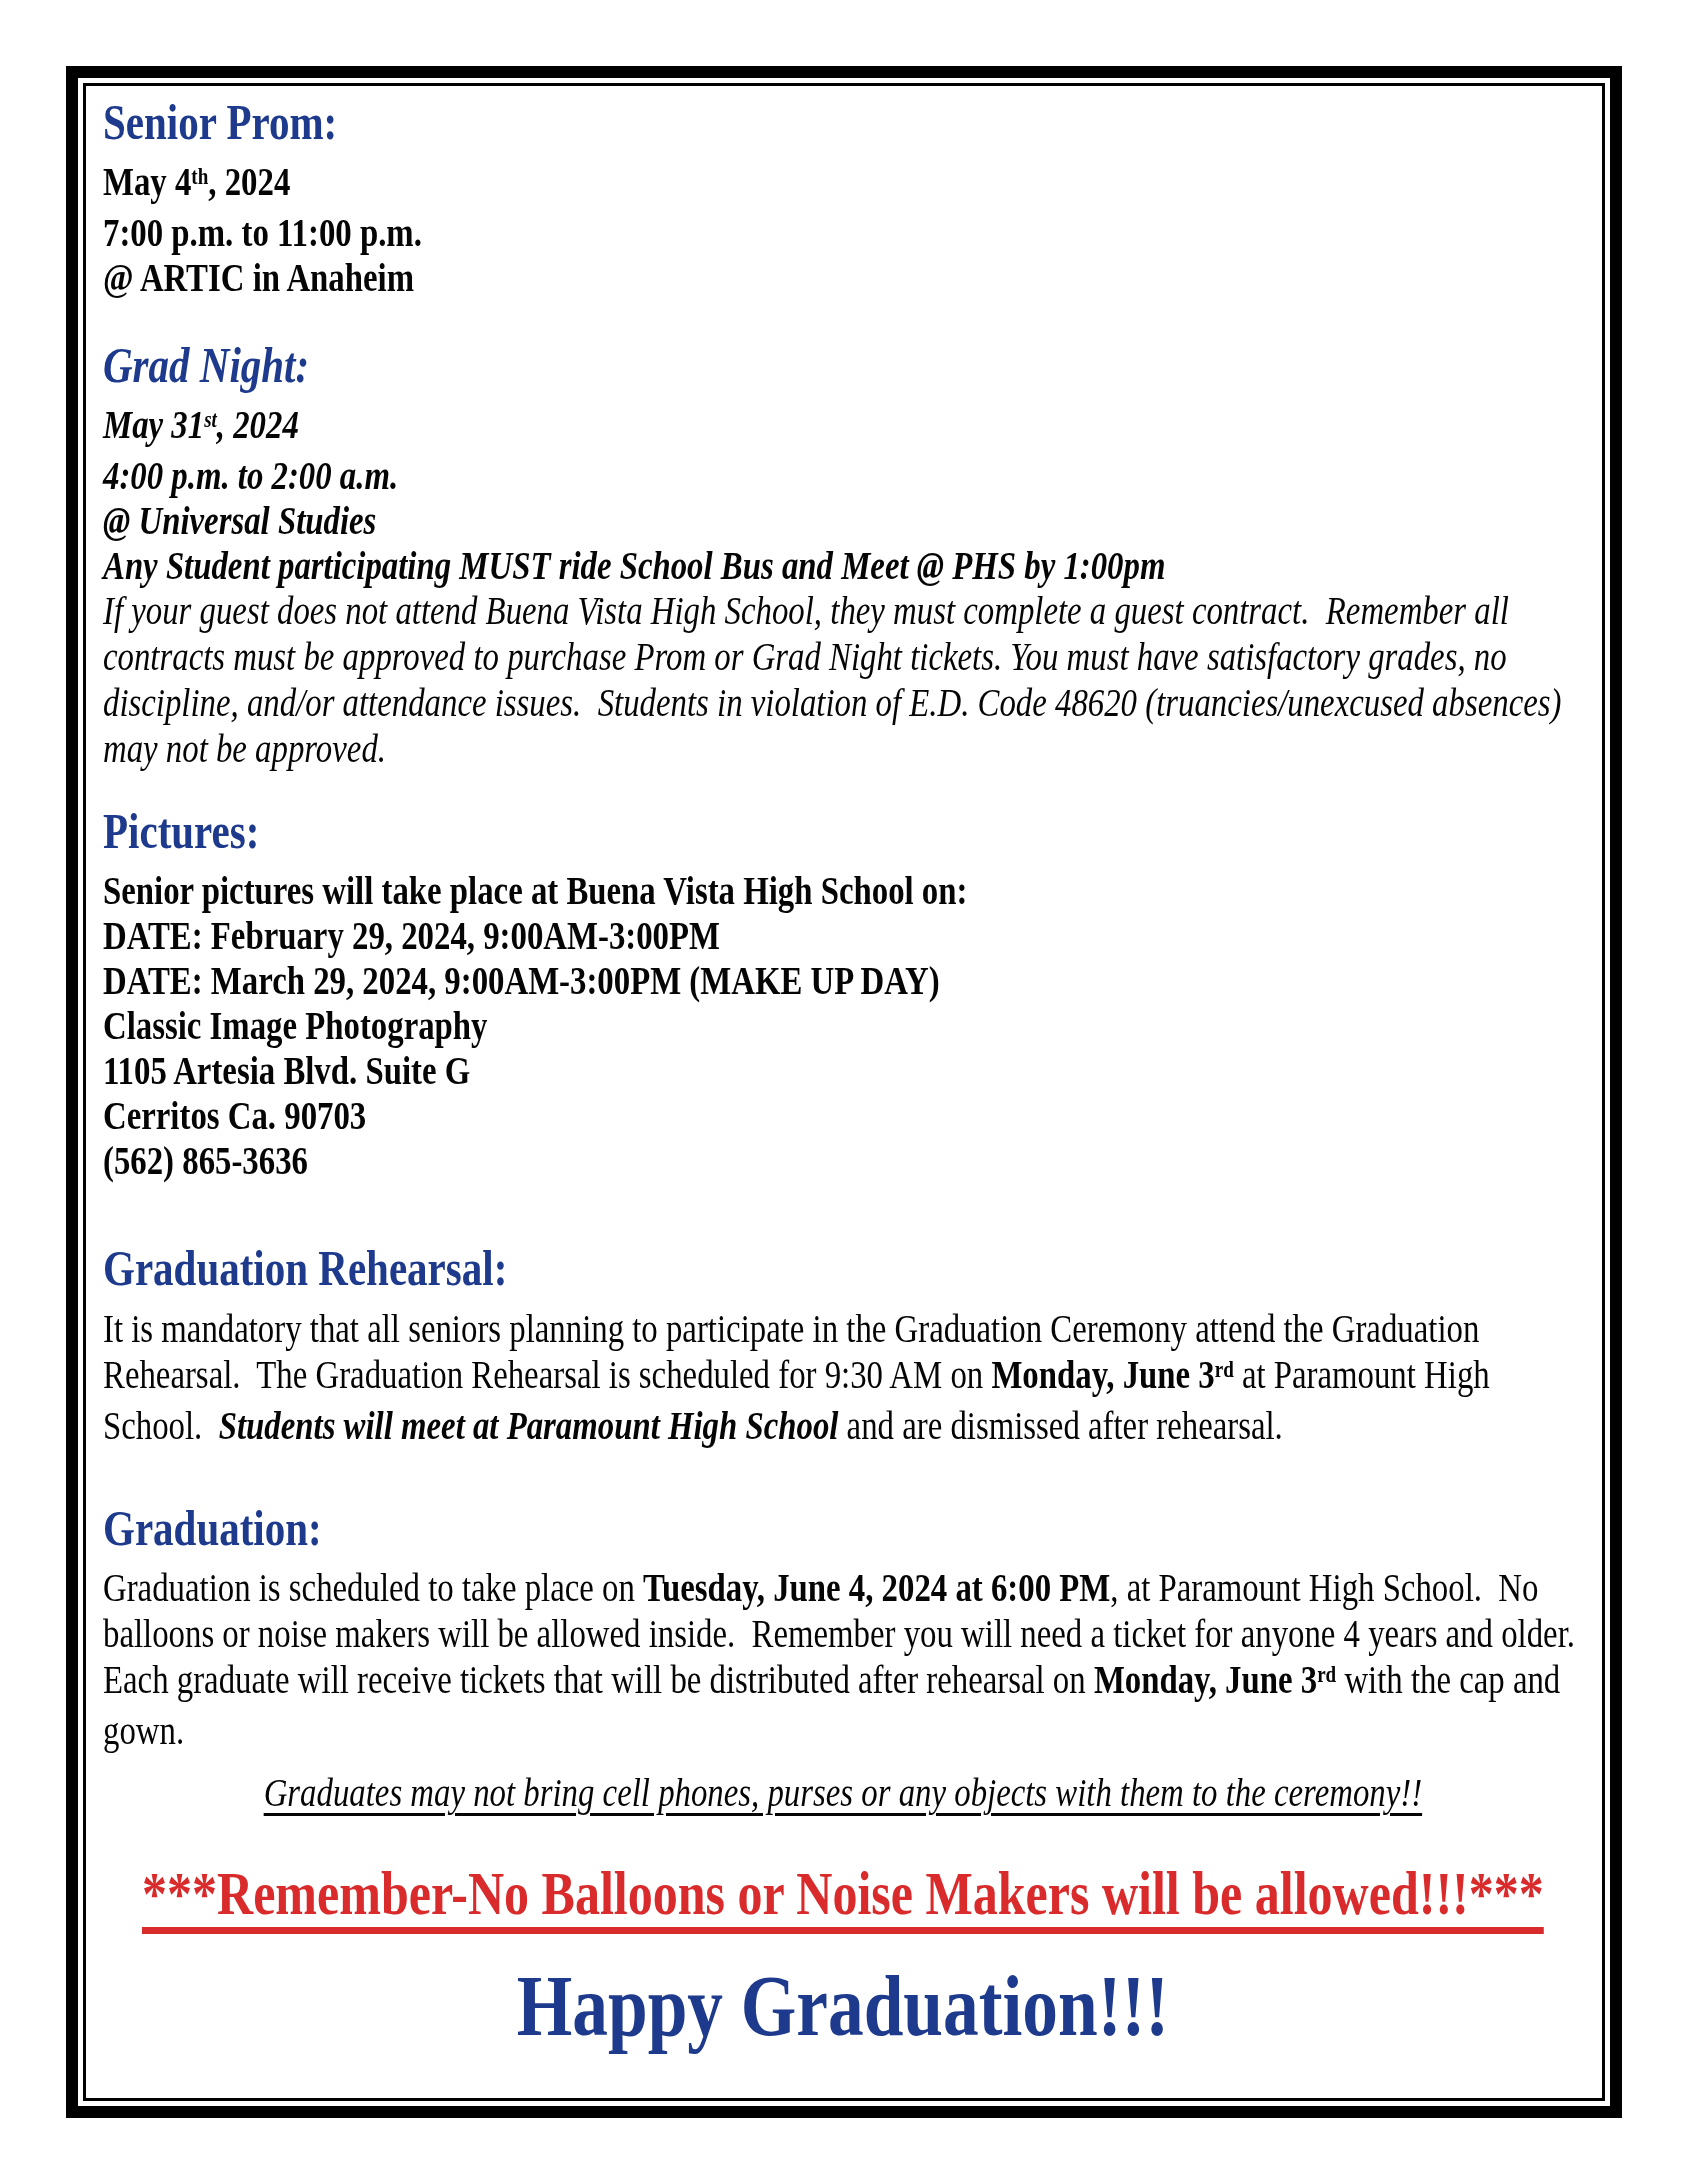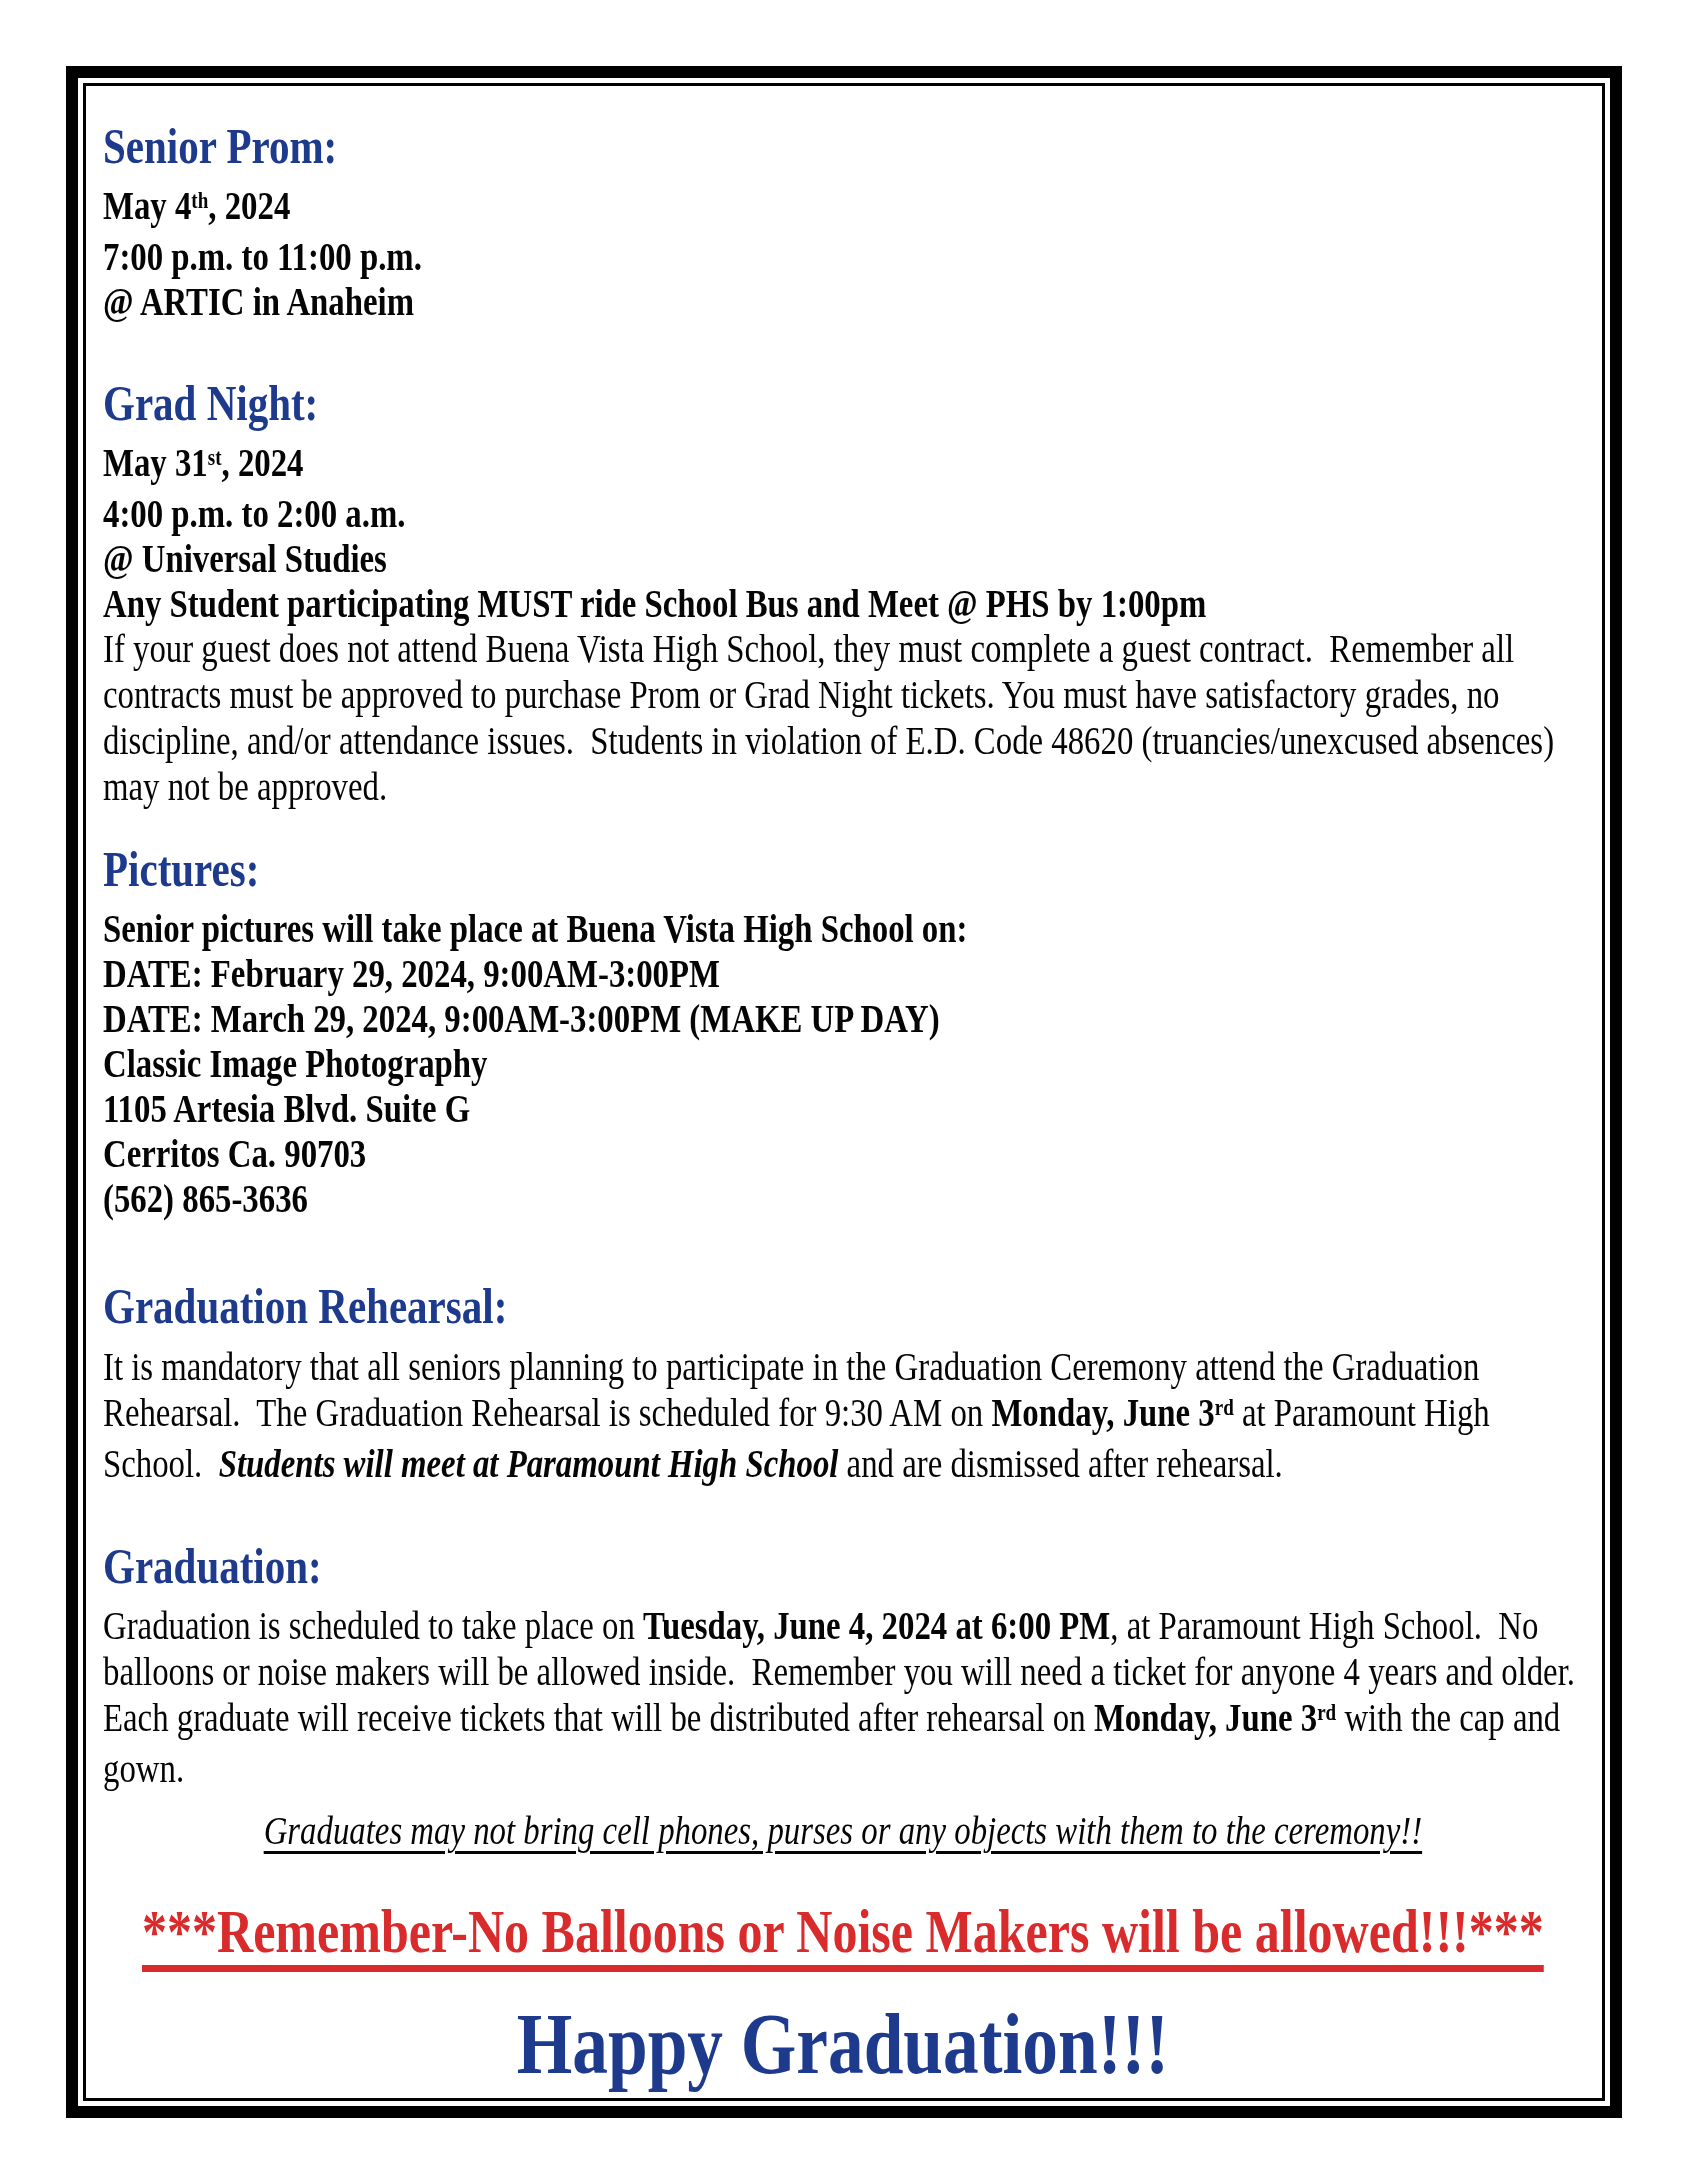--- a/index.html
+++ b/index.html
@@ -9,37 +9,37 @@
     background:#ffffff; overflow:hidden;
     font-family:"Liberation Serif","DejaVu Serif",serif;
     color:var(--ink,#050505);
   }
   .frame-outer {
     position:absolute; left:66px; top:66px; width:1556px; height:2052px;
     border:12px solid var(--border,#000);
   }
   .frame-inner { position:absolute; inset:5.3px; border:3.3px solid var(--border,#000); }
   .content {
-    position:absolute; left:88px; top:104px; width:1512px; height:2009px;
+    position:absolute; left:88px; top:80px; width:1512px; height:2009px;
     padding:10.6px 17px 0 14.6px; overflow:hidden;
   }
   
   .cond { transform:scaleX(0.82); transform-origin:left center; width:121.9%; }
   .sec-heading {
     font-size:50px; line-height:63px; font-weight:bold;
     color:var(--blue,#1e3a8c); margin-bottom:5.3px;
   }
   .bold-line { font-size:40px; line-height:45px; font-weight:bold; white-space:pre-wrap; }
   .para { font-size:40px; line-height:46px; white-space:pre-wrap; }
   .b { font-weight:bold; }
   .bi { font-weight:bold; font-style:italic; }
   .sup { font-size:58%; position:relative; top:-0.48em; }
   .sec-gradnight .sec-heading, .sec-pictures .sec-heading,
   .sec-rehearsal .sec-heading, .sec-graduation .sec-heading { margin-top:0; }
-  .sec-gradnight { margin-top:48px; }
+  .sec-gradnight { margin-top:34px;font-style:italic; }
   .sec-pictures  { margin-top:28px; }
   .sec-rehearsal { margin-top:54px;font-family:Liberation Serif, serif; }
   .sec-graduation{ margin-top:48px; }
   .note {
     margin-top:16px; font-size:40px; line-height:46px; font-style:italic;
     text-align:center; text-decoration:underline; text-underline-offset:6.6px;
     text-decoration-thickness:2.6px;
   }
   .alert {
     margin-top:41px; font-size:61px; line-height:74px; font-weight:bold;

